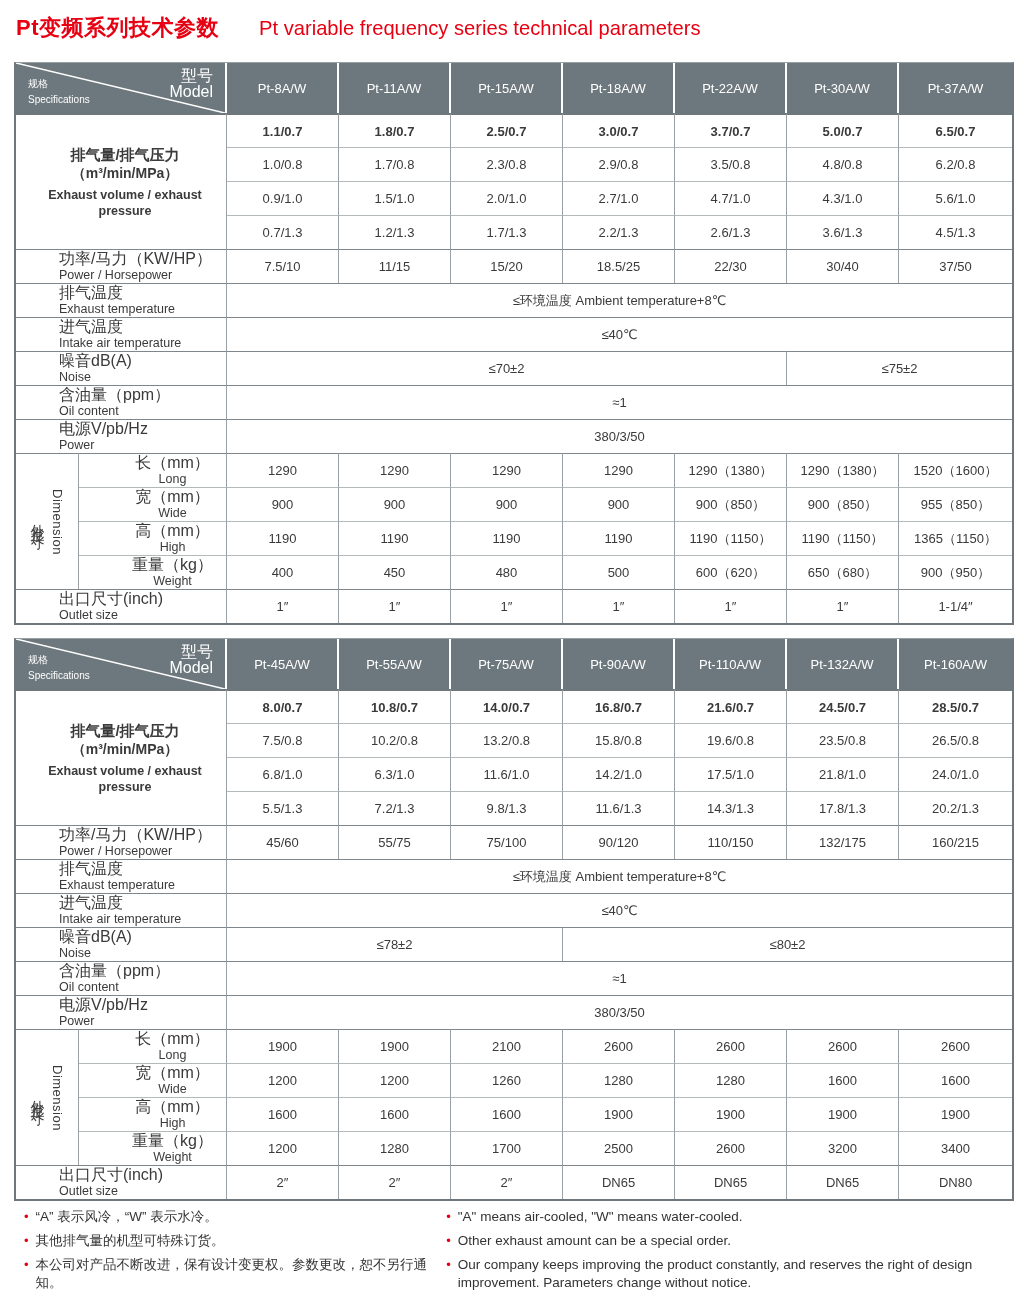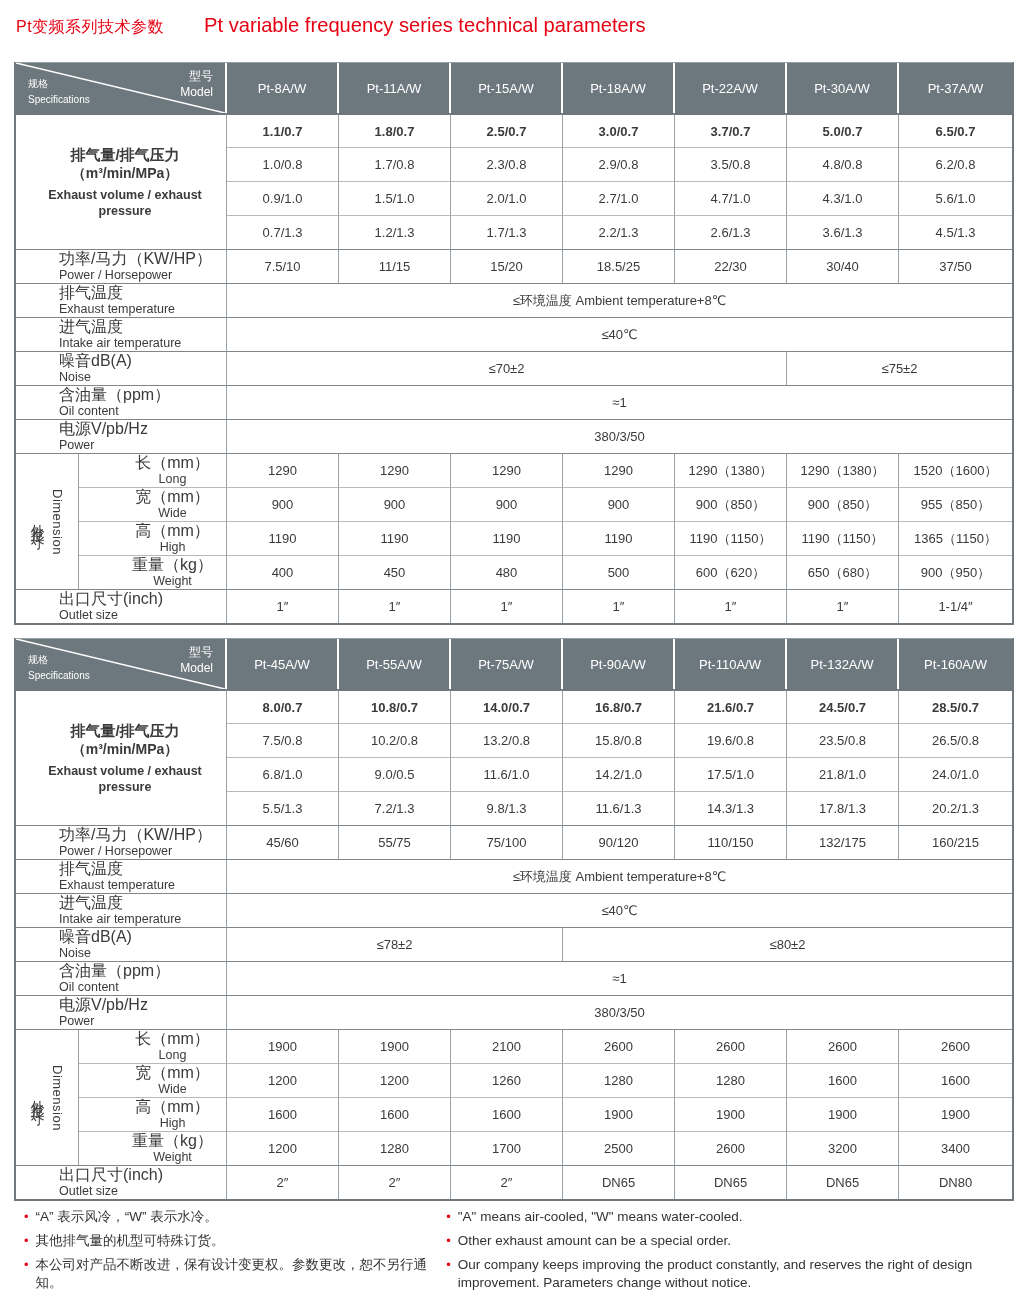--- a/index.html
+++ b/index.html
@@ -3,42 +3,42 @@
 <meta charset="utf-8">
 <style>
   * { margin:0; padding:0; box-sizing:border-box; }
   html,body { background:#ffffff; }
   body {
     width:1024px; height:1314px; position:relative;
     font-family:"Liberation Sans","DejaVu Sans",sans-serif;
     color:#3a3a3a;
   }
   .page-title { position:absolute; left:16px; top:13px; white-space:nowrap; color:var(--title-red,#e60012); }
-  .t-zh { font-size:16px; font-weight:normal; letter-spacing:.5px; }
+  .t-zh { font-size:22px; font-weight:bold; letter-spacing:.5px; }
   .t-en { font-size:21px; margin-left:40px; display:inline-block; transform:scaleX(.96); transform-origin:left center; }
 
   .table-wrap { position:absolute; left:14px; }
   .tw1 { top:62px; } .tw2 { top:638px; }
 
   table.spec-table {
     border-collapse:separate; border-spacing:0; table-layout:fixed; width:996px;
     border:2px solid var(--border-dark,#6e777c); border-top:1px solid #9aa1a5;
   }
   thead tr { height:50px; }
   tbody tr { height:34px; }
 
   th {
     background:var(--header-bg,#6d787e); color:var(--header-text,#ffffff);
     font-weight:normal; font-size:13px; text-align:center; vertical-align:middle;
     border-right:2px solid #ffffff;
   }
   th:last-child { border-right:none; }
   th.corner { position:relative; }
   th.corner svg { position:absolute; left:0; top:0; width:100%; height:100%; display:block; }
-  .corner-model { position:absolute; top:5px; right:12px; text-align:right; font-size:12px; line-height:16px; }
+  .corner-model { position:absolute; top:5px; right:12px; text-align:right; font-size:16px; line-height:16px; }
   .corner-spec  { position:absolute; bottom:5px; left:12px; text-align:left; font-size:10px; line-height:16px; }
   .corner-model span, .corner-spec span { display:block; }
 
   td {
     border-right:1px solid #9aa0a4; border-top:1px solid #7f878c;
     font-size:13px; text-align:center; vertical-align:middle; color:#3a3a3a;
     overflow:hidden;
   }
   td:last-child { border-right:none; }
   tr.r-first td { border-top:2px solid var(--border-dark,#6e777c);font-weight:bold; }
@@ -329,21 +329,21 @@
           <td class="val">7.5/0.8</td>
           <td class="val">10.2/0.8</td>
           <td class="val">13.2/0.8</td>
           <td class="val">15.8/0.8</td>
           <td class="val">19.6/0.8</td>
           <td class="val">23.5/0.8</td>
           <td class="val">26.5/0.8</td>
         </tr>
         <tr class="r-minor">
           <td class="val">6.8/1.0</td>
-          <td class="val">9.0/0.5</td>
+          <td class="val">6.3/1.0</td>
           <td class="val">11.6/1.0</td>
           <td class="val">14.2/1.0</td>
           <td class="val">17.5/1.0</td>
           <td class="val">21.8/1.0</td>
           <td class="val">24.0/1.0</td>
         </tr>
         <tr class="r-minor">
           <td class="val">5.5/1.3</td>
           <td class="val">7.2/1.3</td>
           <td class="val">9.8/1.3</td>

